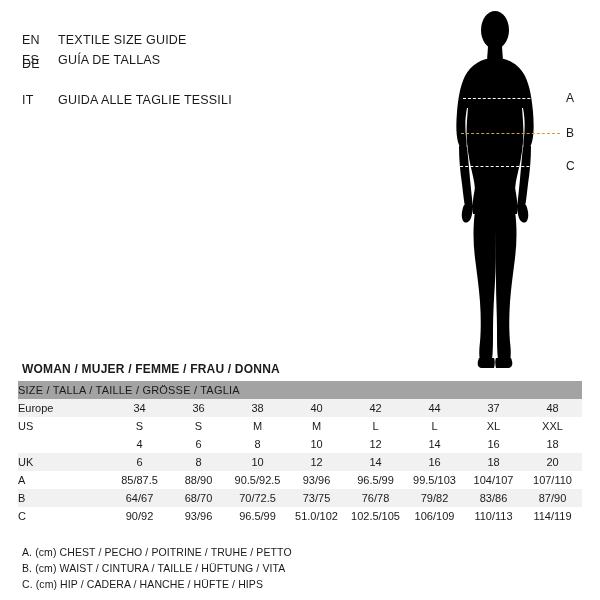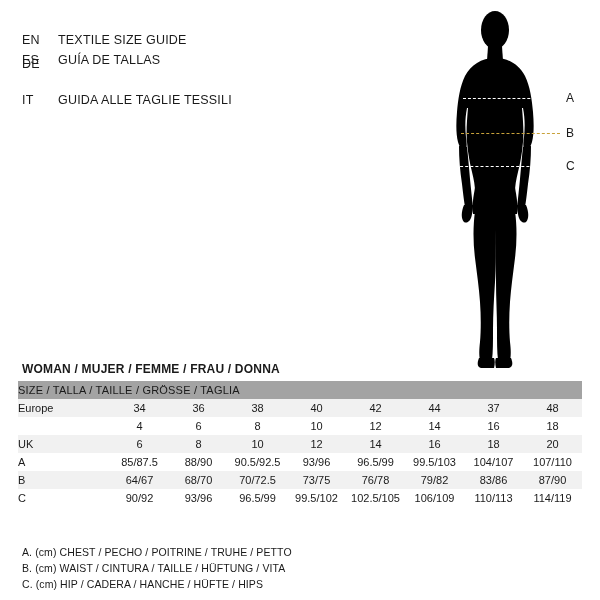--- a/index.html
+++ b/index.html
@@ -264,20 +264,31 @@
         <td class="cell">34</td>
         <td class="cell">36</td>
         <td class="cell">38</td>
         <td class="cell">40</td>
         <td class="cell">42</td>
         <td class="cell">44</td>
         <td class="cell">37</td>
         <td class="cell">48</td>
       </tr>
       <tr class="row-white">
+        <td class="row-label">US</td>
+        <td class="cell">S</td>
+        <td class="cell">S</td>
+        <td class="cell">M</td>
+        <td class="cell">M</td>
+        <td class="cell">L</td>
+        <td class="cell">L</td>
+        <td class="cell">XL</td>
+        <td class="cell">XXL</td>
+      </tr>
+      <tr class="row-white">
         <td class="row-label"></td>
         <td class="cell">4</td>
         <td class="cell">6</td>
         <td class="cell">8</td>
         <td class="cell">10</td>
         <td class="cell">12</td>
         <td class="cell">14</td>
         <td class="cell">16</td>
         <td class="cell">18</td>
       </tr>
@@ -312,21 +323,21 @@
         <td class="cell">76/78</td>
         <td class="cell">79/82</td>
         <td class="cell">83/86</td>
         <td class="cell">87/90</td>
       </tr>
       <tr class="row-white">
         <td class="row-label">C</td>
         <td class="cell">90/92</td>
         <td class="cell">93/96</td>
         <td class="cell">96.5/99</td>
-        <td class="cell">99.5/102</td>
+        <td class="cell">51.0/102</td>
         <td class="cell">102.5/105</td>
         <td class="cell">106/109</td>
         <td class="cell">110/113</td>
         <td class="cell">114/119</td>
       </tr>
     </tbody>
   </table>
 
   <div class="legend">
     <div class="legend-line">A. (cm) CHEST / PECHO / POITRINE / TRUHE / PETTO</div>

